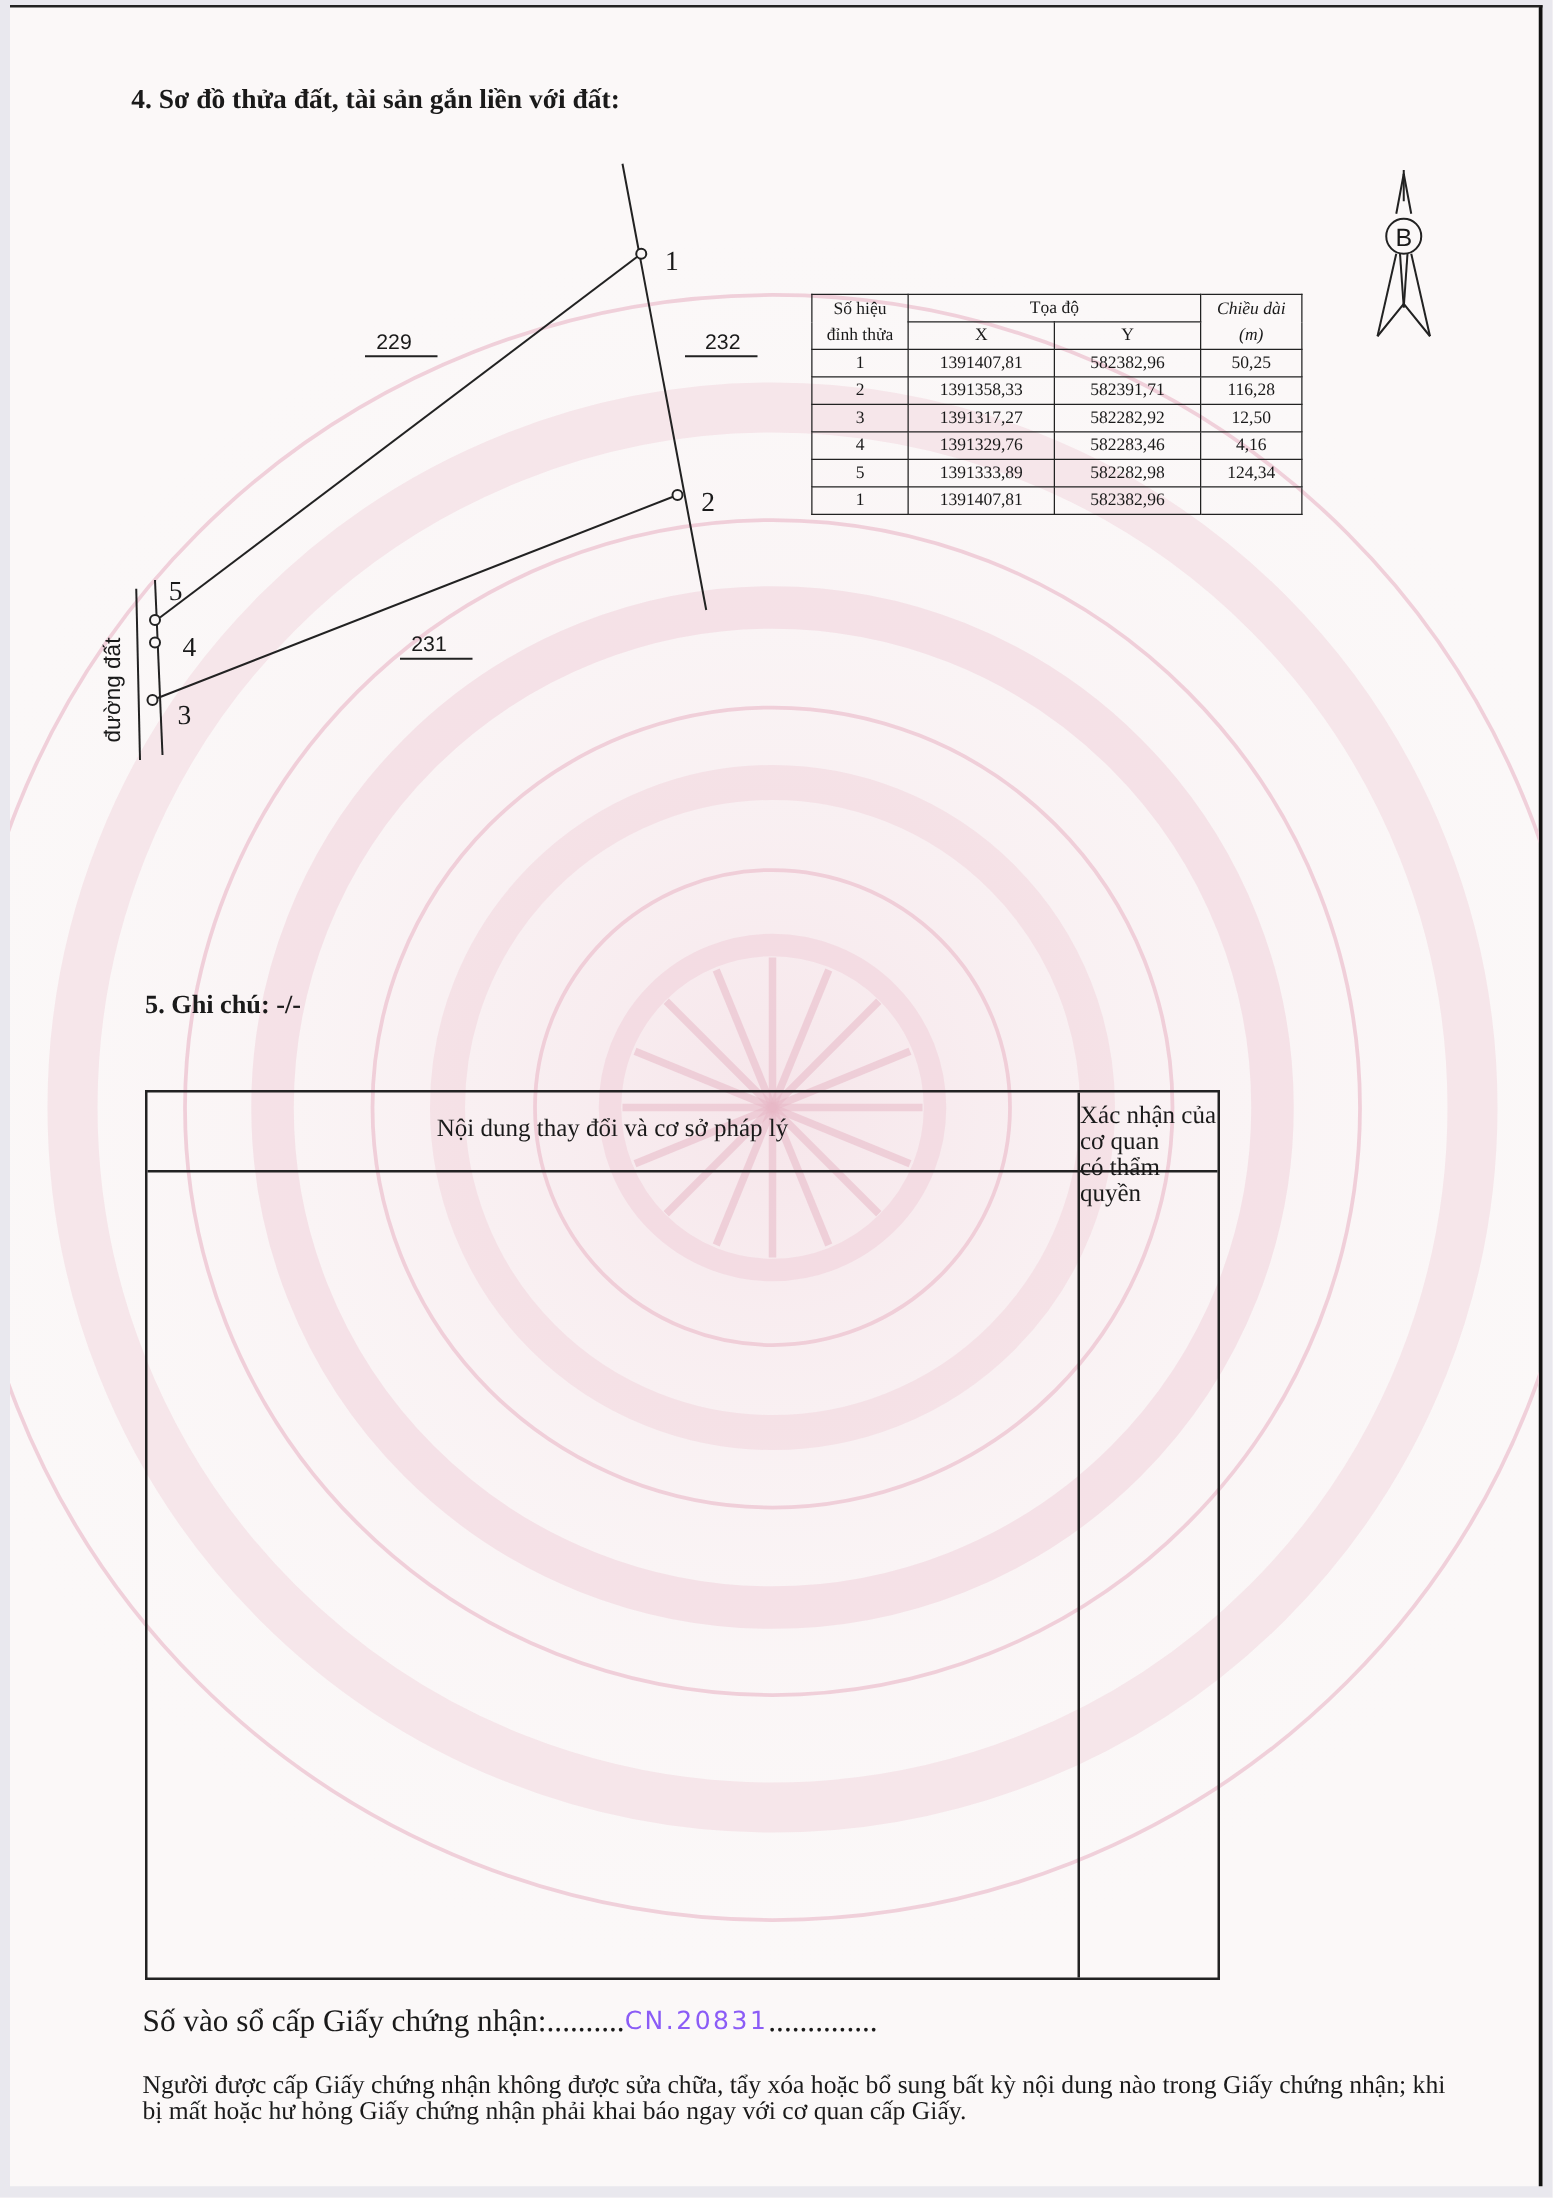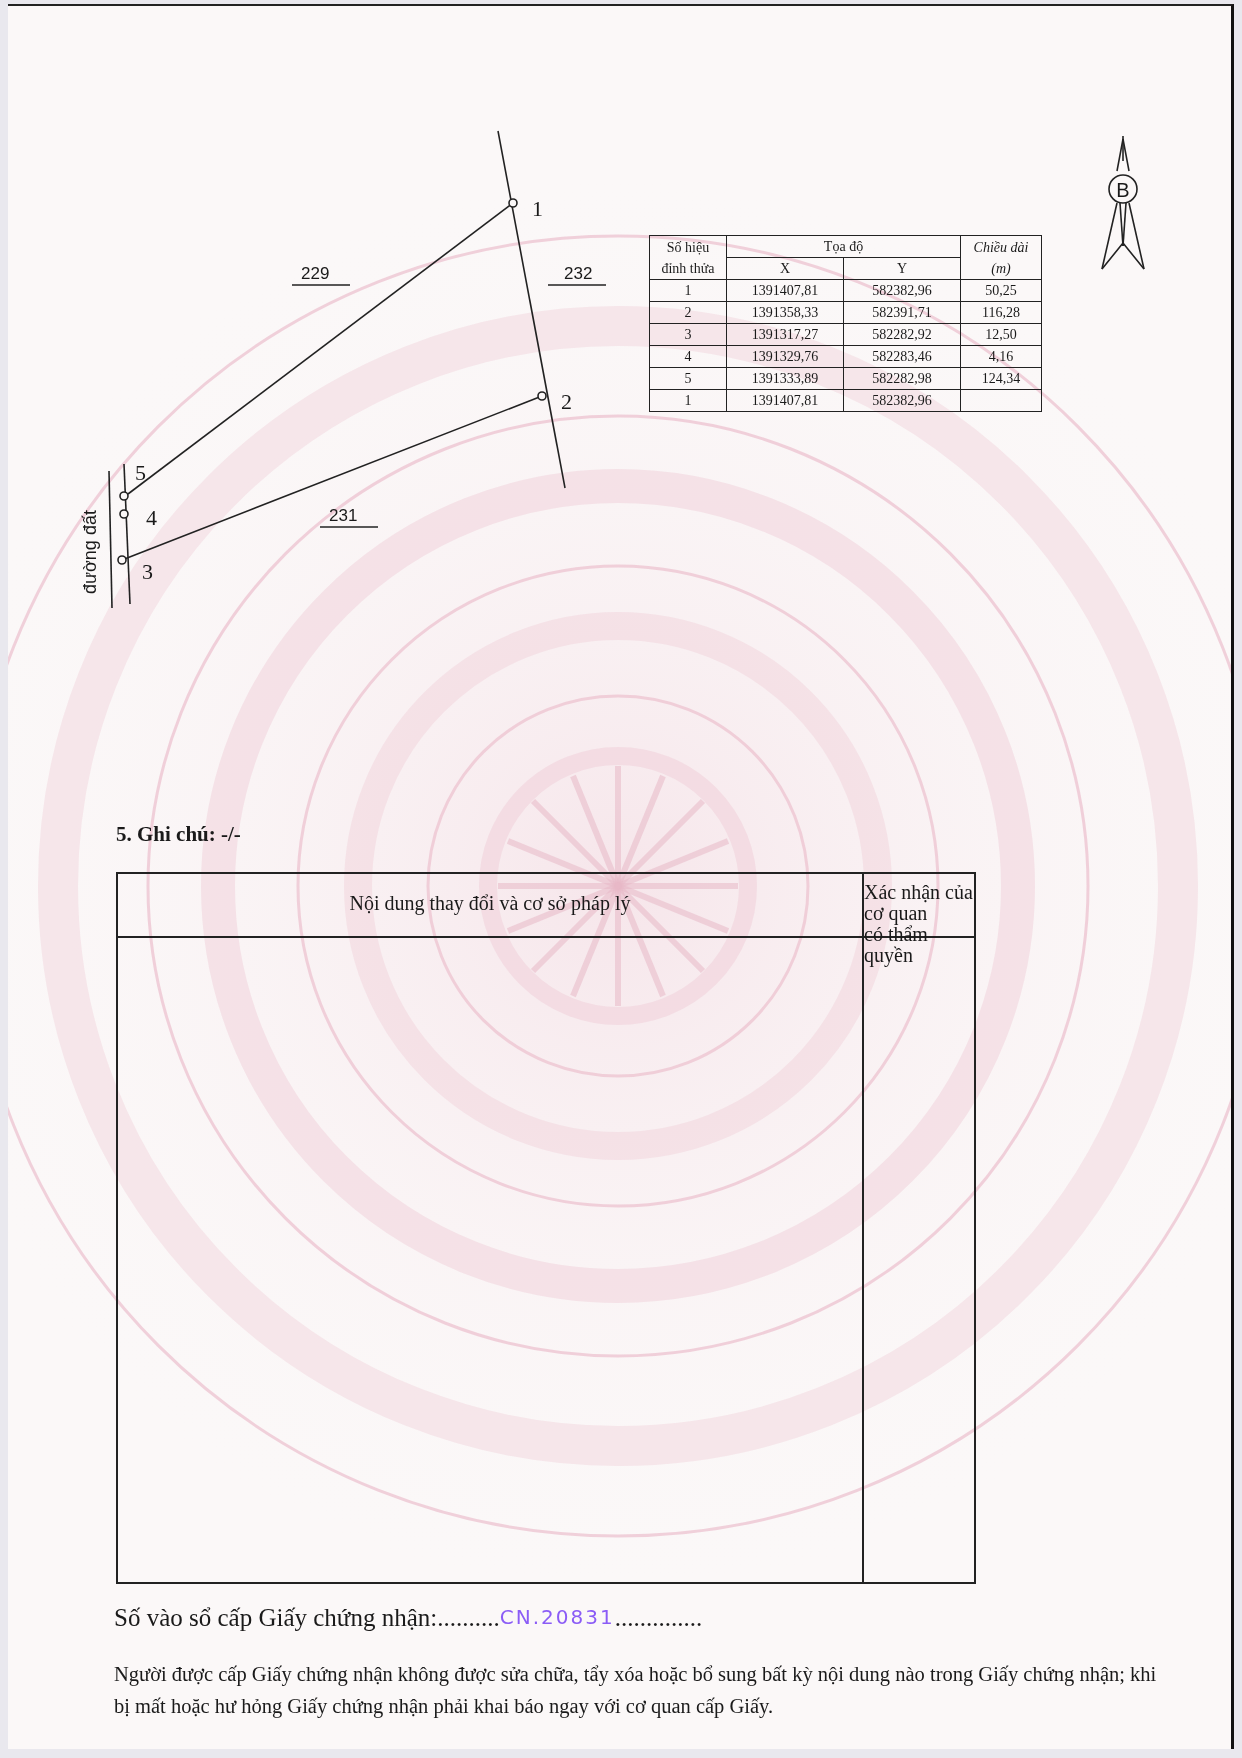--- a/index.html
+++ b/index.html
@@ -11,21 +11,21 @@
   .page {
     position: absolute; left: 8px; top: 4px; width: 1226px; height: 1745px;
     background: #fbf8f8;
     border-right: 3px solid #111;
     border-top: 2px solid #222;
     box-sizing: border-box; overflow: hidden;
   }
   .watermark { position: absolute; left: 0; top: 0; width: 1226px; height: 1745px; pointer-events: none; }
   .h { position: absolute; font-weight: bold; font-size: 22px; }
   .sec4 { left: 97px; top: 60px; }
-  .sec5 { left: 108px; top: 785px; font-size: 21px; margin-top: 31px; }
+  .sec5 { left: 108px; top: 785px; font-size: 21px; }
   .sec6 { left: 108px; top: 838px; font-size: 22px; }
 
   .diagram { position: absolute; left: 0; top: 0; width: 700px; height: 640px; }
 
   table.coords {
     position: absolute; left: 641px; top: 229px;
     border-collapse: collapse; font-size: 14px;
     background: transparent;
   }
   table.coords td, table.coords th {
@@ -46,21 +46,21 @@
   .changes .colsep { position: absolute; left: 744px; top: 0; bottom: 0; border-left: 2px solid #222; }
   .changes .hdrline { position: absolute; left: 0; right: 0; top: 62px; border-top: 2px solid #222; }
   .changes .hdr1 { position: absolute; left: 0; width: 744px; top: 18px; text-align: center; font-size: 20px; }
   .changes .hdr2 { position: absolute; left: 746px; right: 0; top: 8px; font-size: 20px; line-height: 21px; }
   .changes .body1 { position: absolute; left: 0; width: 744px; top: 64px; bottom: 0; }
   .changes .body2 { position: absolute; left: 746px; right: 0; top: 64px; bottom: 0; }
 
   .reg { position: absolute; left: 106px; top: 1598px; font-size: 25px; white-space: nowrap; }
   .reg .dots { letter-spacing: 0px; }
   .reg .hand { font-family: "DejaVu Sans", sans-serif; color: #8b5cf6; font-size: 20px; position: relative; top: -2px; letter-spacing: 2px; }
-  .notice { position: absolute; left: 106px; top: 1652px; width: 1060px; font-size: 20.5px; line-height: 32px; }
+  .notice { position: absolute; left: 106px; top: 1652px; width: 1060px; font-size: 20.5px; line-height: 21px; }
 </style>
 </head>
 <body>
 
 <div class="page">
 
   <svg class="watermark" viewBox="0 0 1226 1745">
     <defs>
       <radialGradient id="wg" cx="50%" cy="50%" r="50%">
         <stop offset="0%" stop-color="#f3d9e1" stop-opacity="0.6"></stop>
@@ -83,20 +83,21 @@
       <line x1="490" y1="880" x2="730" y2="880"></line>
       <line x1="525" y1="795" x2="695" y2="965"></line>
       <line x1="695" y1="795" x2="525" y2="965"></line>
       <line x1="565" y1="770" x2="655" y2="990"></line>
       <line x1="655" y1="770" x2="565" y2="990"></line>
       <line x1="500" y1="835" x2="720" y2="925"></line>
       <line x1="720" y1="835" x2="500" y2="925"></line>
     </g>
   </svg>
 
+  <div class="h sec4">4. Sơ đồ thửa đất, tài sản gắn liền với đất:</div>
 
   <svg class="diagram" viewBox="0 0 700 640">
     <g stroke="#222" stroke-width="1.6" fill="none">
 
       <line x1="490" y1="125" x2="557" y2="482"></line>
       <line x1="505" y1="197" x2="120" y2="488"></line>
       <line x1="534" y1="390" x2="114" y2="554"></line>
       <line x1="116" y1="458" x2="122" y2="598"></line>
       <line x1="101" y1="465" x2="104" y2="602"></line>
 

